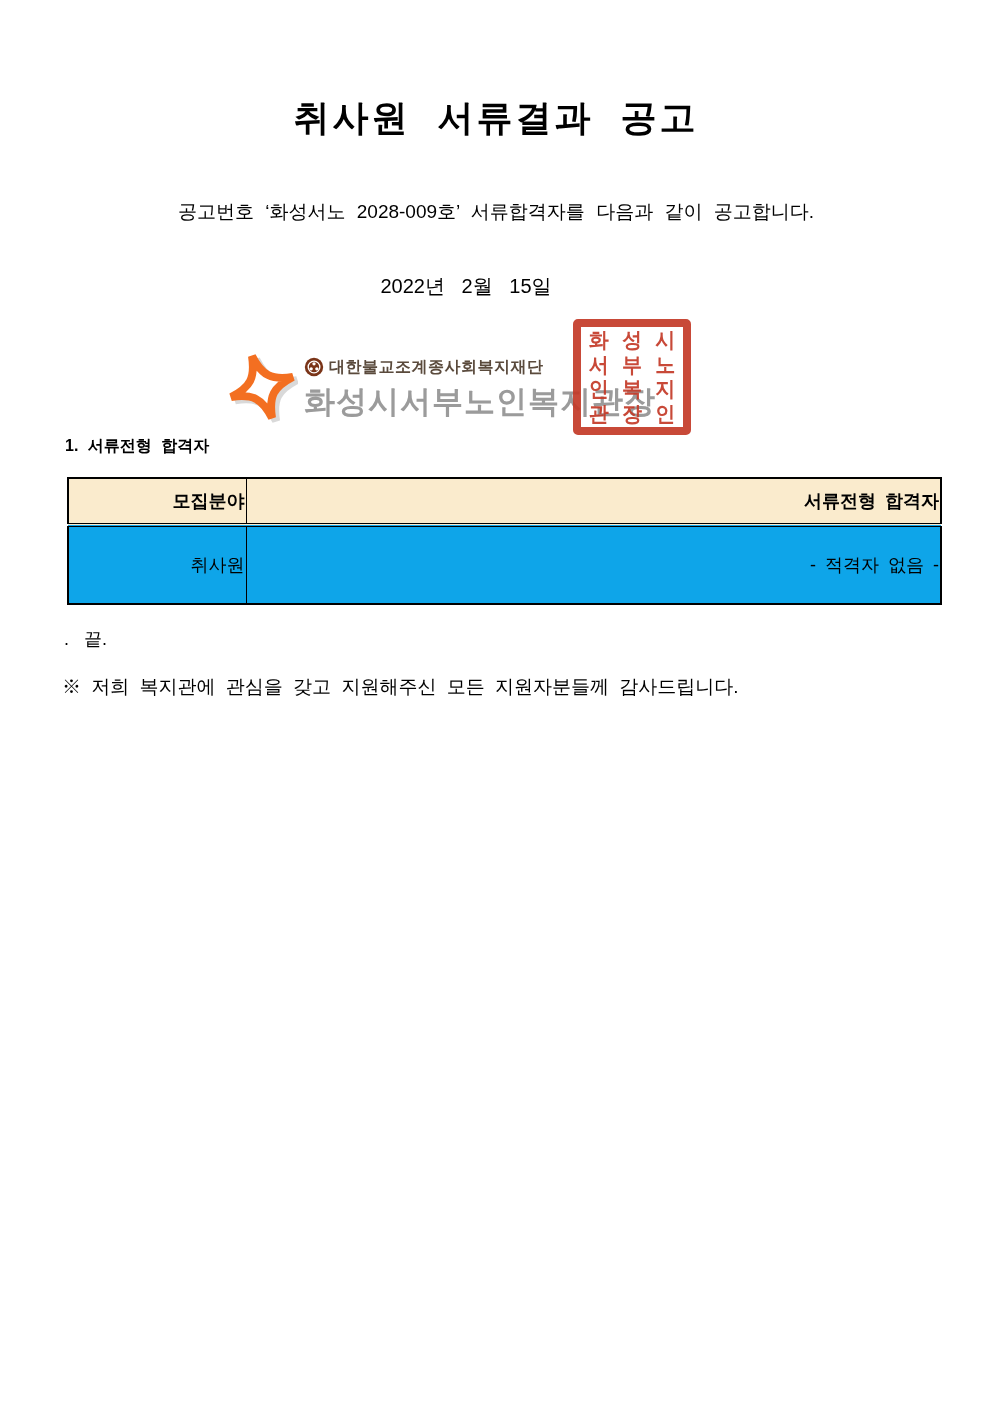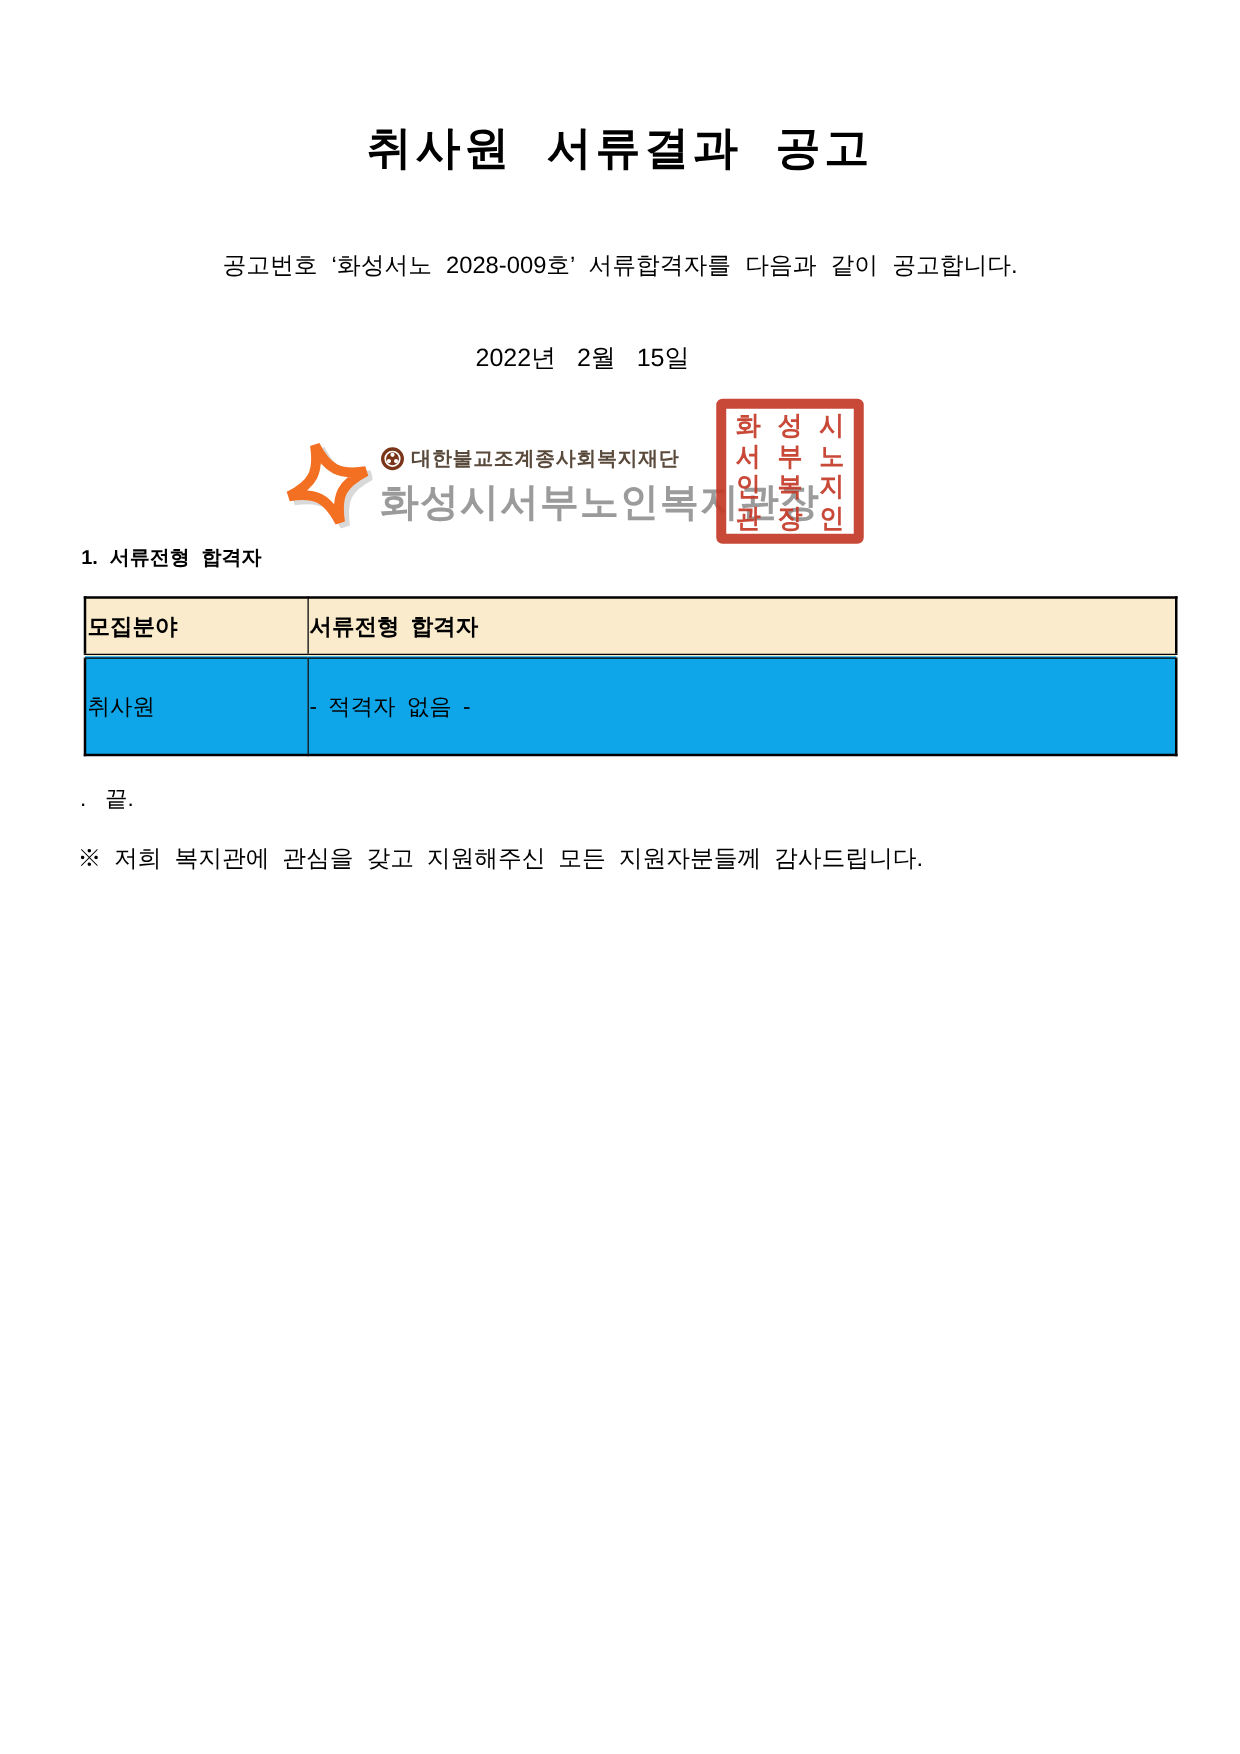--- a/index.html
+++ b/index.html
@@ -65,21 +65,21 @@
     font-size:16px; font-weight:bold; word-spacing:5px;
   }
   .result-table {
     position:absolute; left:67px; top:477px;
     width:875px;
     border-collapse:collapse; table-layout:fixed;
     border:2px solid #000;
   }
   .result-table th, .result-table td {
     border:1px solid #000;
-    text-align:left; vertical-align:middle;
+    text-align:right; vertical-align:middle;
     font-size:18px;
   }
   .result-table th {
     background:#faebcd;
     height:42px; font-weight:bold;
     border-bottom:4px double #000;
     word-spacing:4px;
   }
   .result-table td {
     height:74px; font-weight:normal; word-spacing:4px; background:#0ea5e9;

